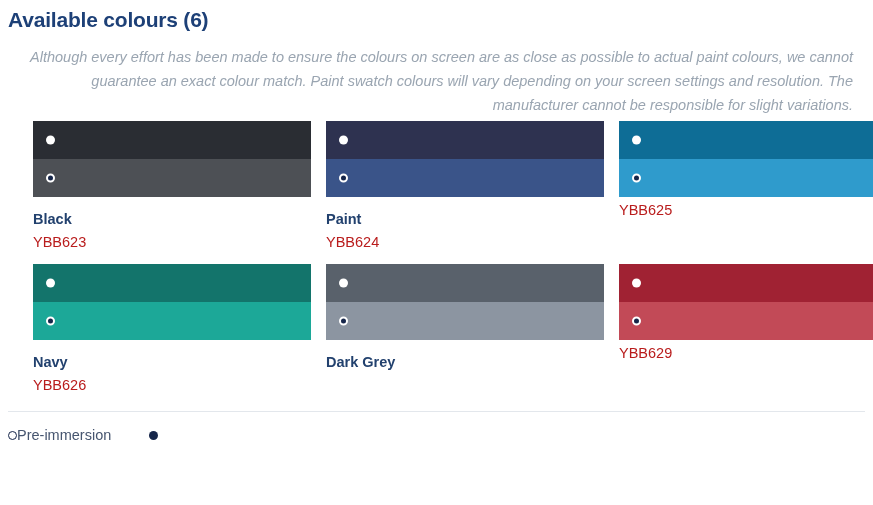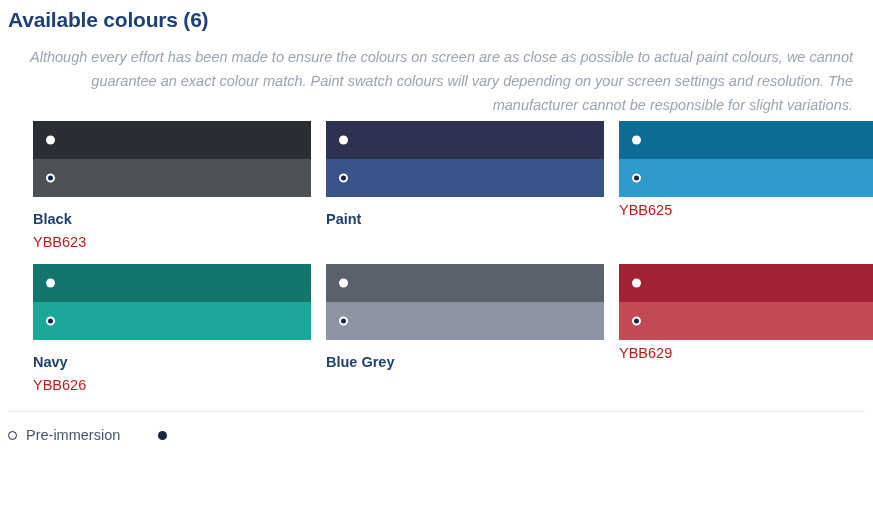--- a/index.html
+++ b/index.html
@@ -106,21 +106,21 @@
   .legend {
     display: flex;
     align-items: center;
     gap: 38px;
     padding-top: 13px;
   }
 
   .legend-item {
     display: flex;
     align-items: center;
-    gap: 9px;
+    gap: 0;
   }
 
   .legend-marker {
     width: 9px;
     height: 9px;
     border-radius: 50%;
     flex: none;
   }
   .legend-marker.pre {
     background: #ffffff;
@@ -163,20 +163,21 @@
     <div class="swatch-card">
       <div class="swatch-bands">
         <div class="band" style="background:#2e3250">
           <span class="dot dot-post"></span>
         </div>
         <div class="band" style="background:#3a5489">
           <span class="dot dot-pre"></span>
         </div>
       </div>
       <div class="swatch-name">Paint</div>
+      <div class="swatch-code">YBB624</div>
     </div>
 
     <div class="swatch-card">
       <div class="swatch-bands">
         <div class="band" style="background:#0e6d96">
           <span class="dot dot-post"></span>
         </div>
         <div class="band" style="background:#2f9bcc">
           <span class="dot dot-pre"></span>
         </div>
@@ -199,21 +200,21 @@
 
     <div class="swatch-card">
       <div class="swatch-bands">
         <div class="band" style="background:#59616b">
           <span class="dot dot-post"></span>
         </div>
         <div class="band" style="background:#8c95a1">
           <span class="dot dot-pre"></span>
         </div>
       </div>
-      <div class="swatch-name">Blue Grey</div>
+      <div class="swatch-name">Dark Grey</div>
     </div>
 
     <div class="swatch-card">
       <div class="swatch-bands">
         <div class="band" style="background:#a02233">
           <span class="dot dot-post"></span>
         </div>
         <div class="band" style="background:#c24a57">
           <span class="dot dot-pre"></span>
         </div>

